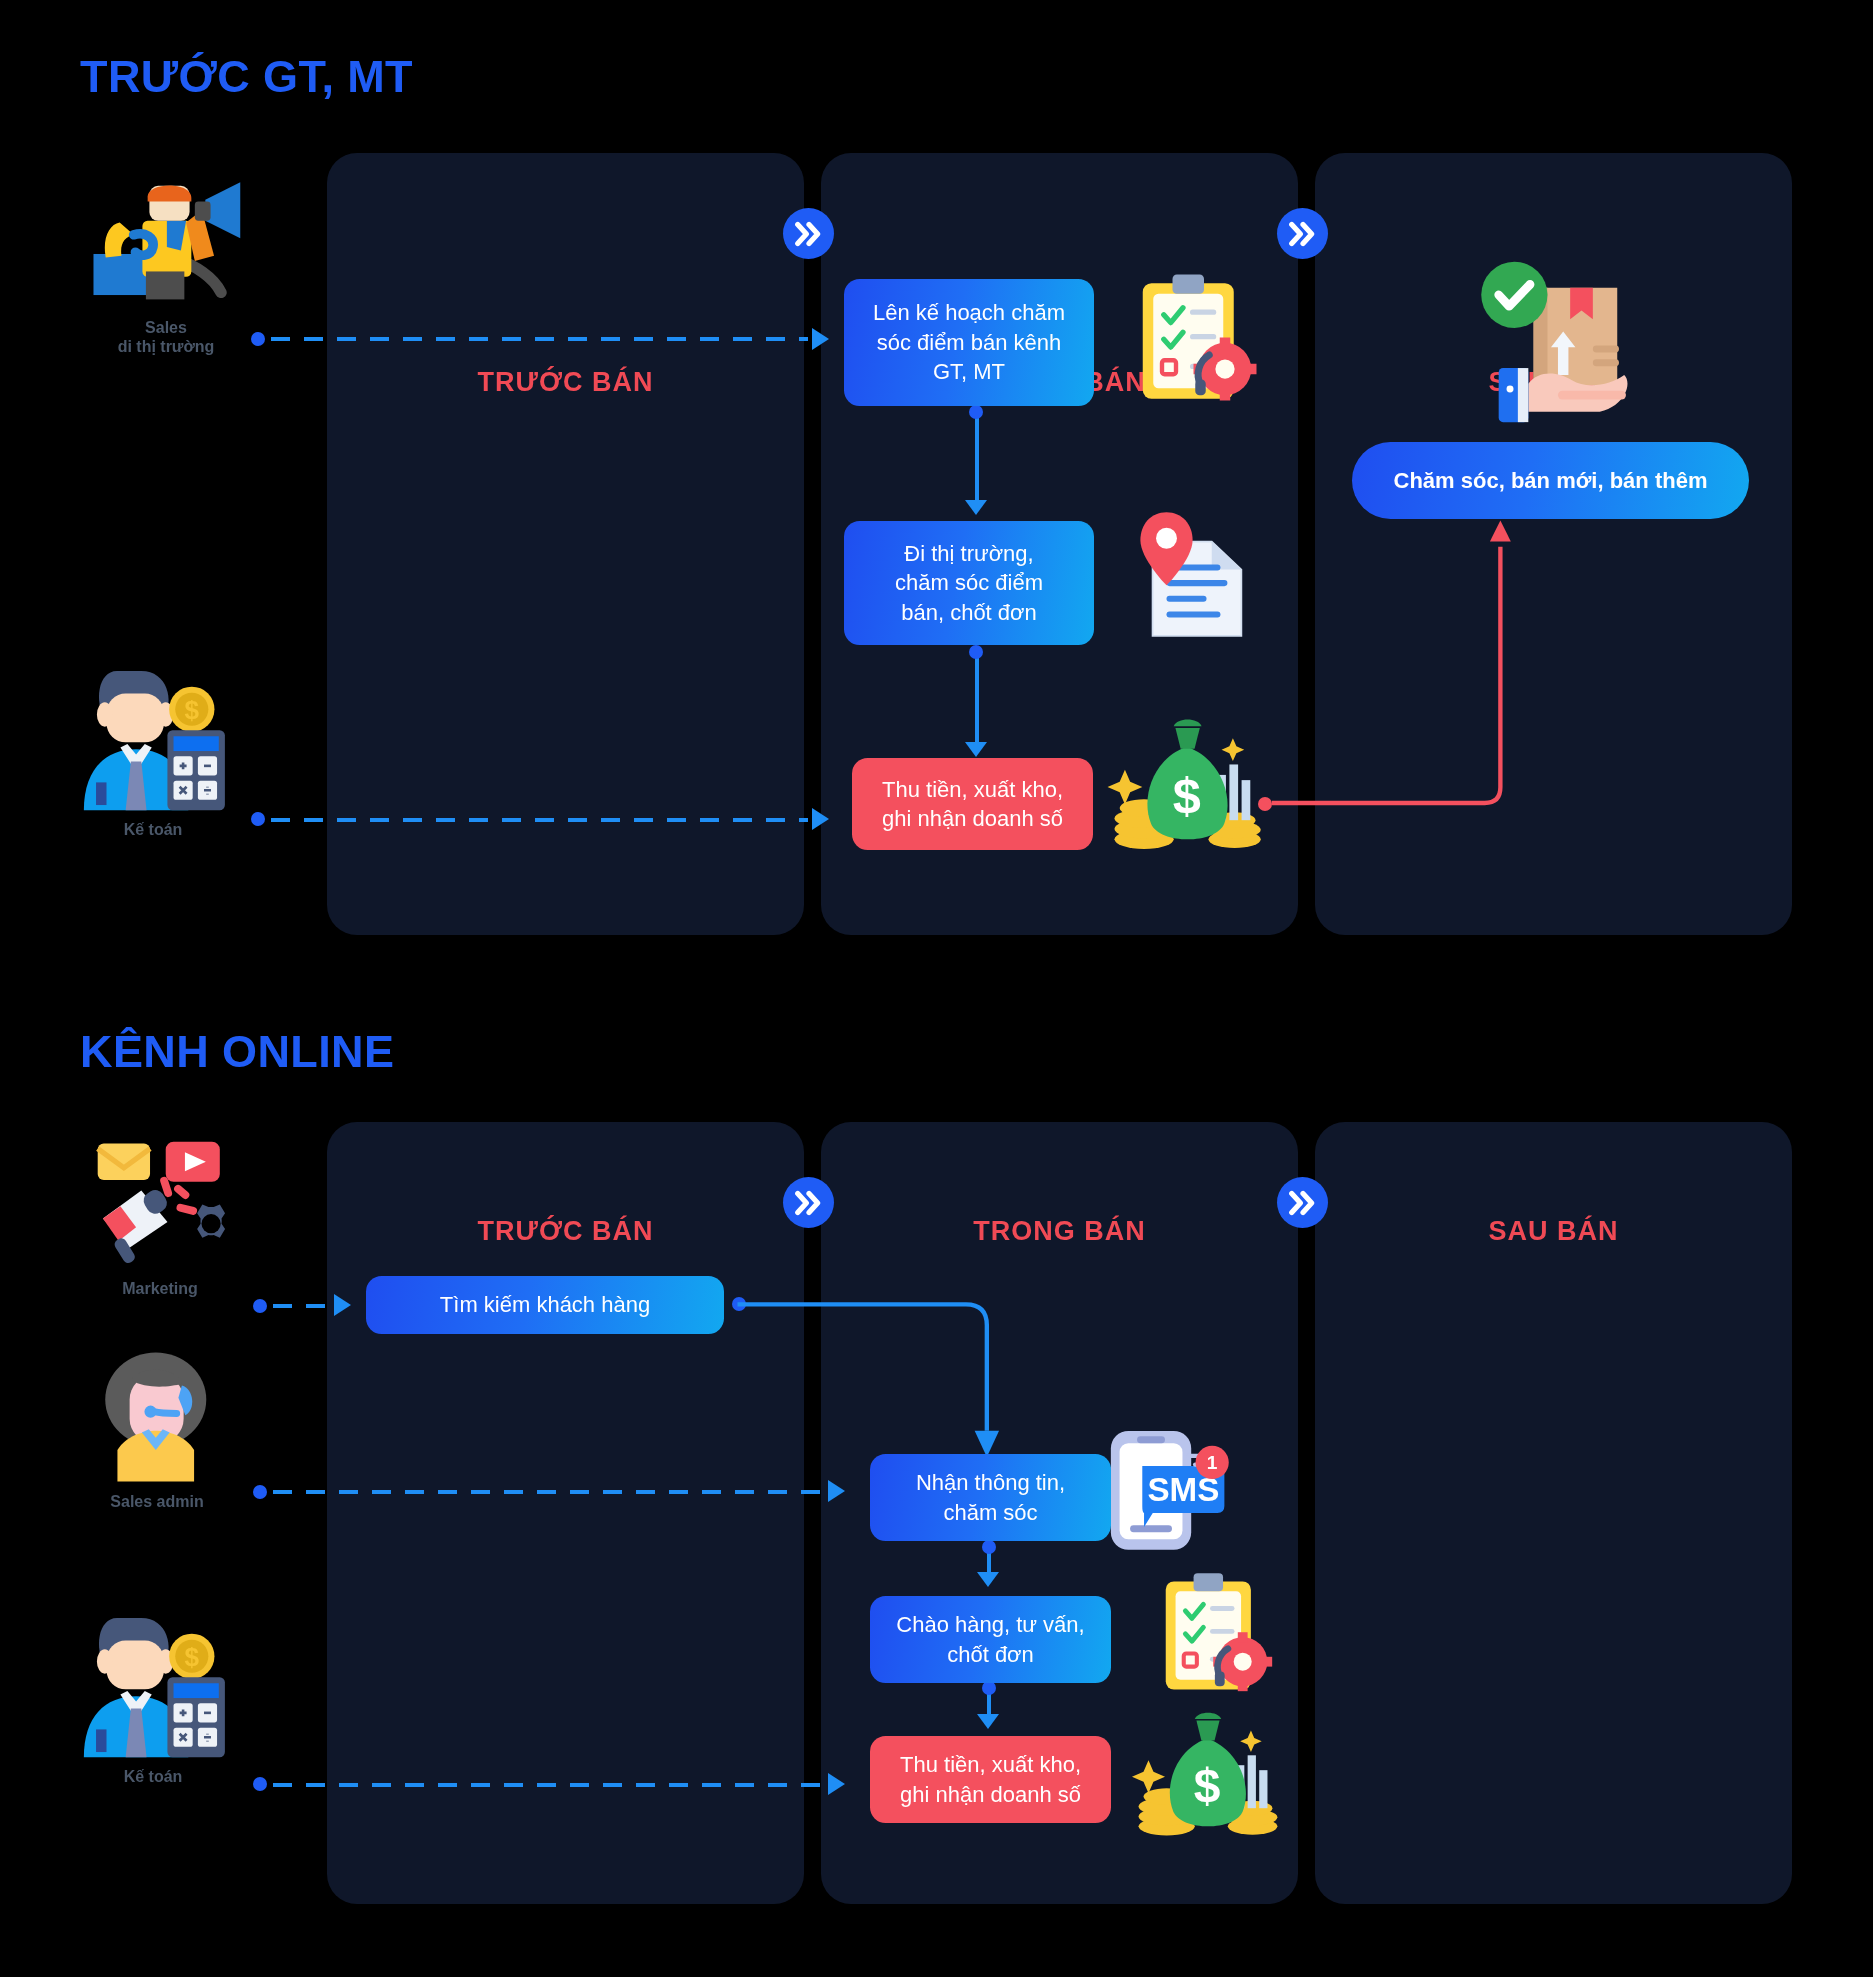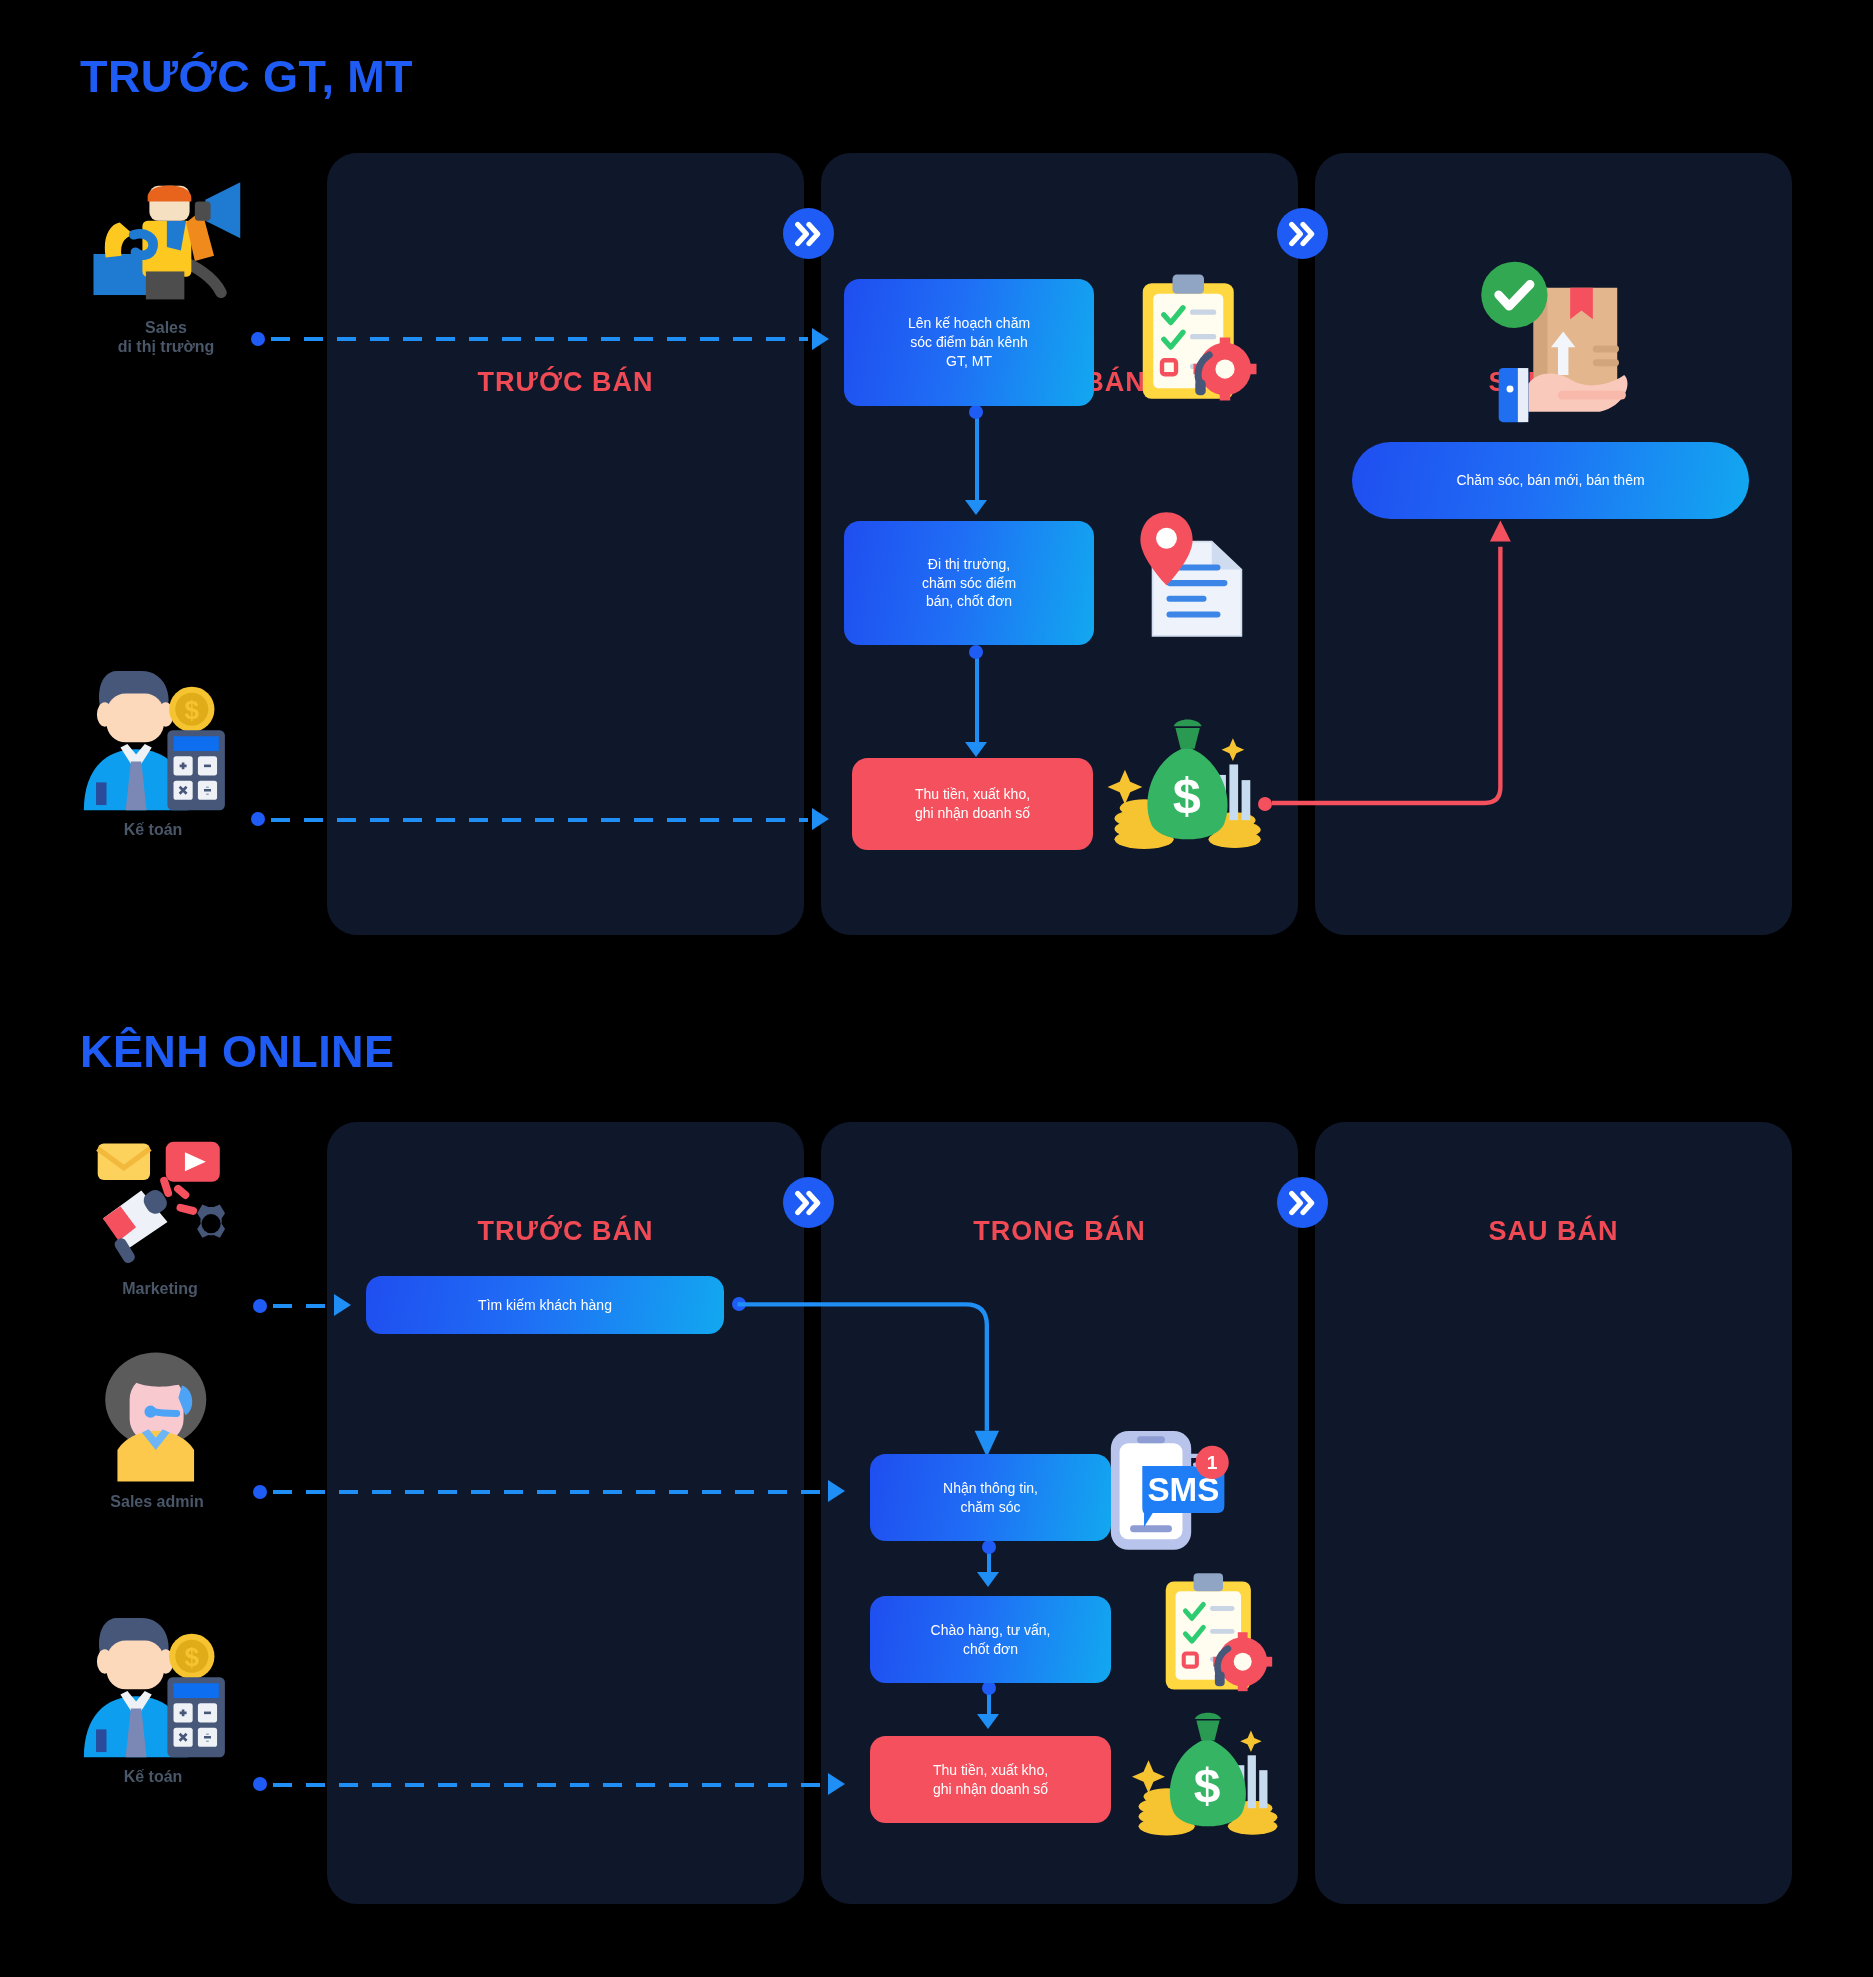--- a/index.html
+++ b/index.html
@@ -53,21 +53,21 @@
   .chev svg { display: block; }
 
   
   .pbox {
     position: absolute;
     border-radius: 15.7px;
     background: linear-gradient(100deg, #1f4ef0 0%, #1f6ef5 45%, #12a8f0 100%);
     color: #ffffff;
     display: flex; align-items: center; justify-content: center;
     text-align: center;
-    font-size: 14px;
+    font-size: 22px;
     font-weight: 500;
     line-height: 1.34;
     padding: 8.7px 14px;
     z-index: 20;
     white-space: pre-line;
   }
   .pbox.red {
     background: #f4505e;
   }
   .pbox.pill { border-radius: 40px; }
@@ -209,21 +209,21 @@
 sóc điểm bán kênh
 GT, MT</div>
 
   <div class="pbox" style="left:844px; top:521px; width:250px; height:124px;">Đi thị trường,
 chăm sóc điểm
 bán, chốt đơn</div>
 
   <div class="pbox red" style="left:852px; top:758px; width:241px; height:92px;">Thu tiền, xuất kho,
 ghi nhận doanh số</div>
 
-  <div class="pbox pill" style="left:1352px; top:442px; width:397px; height:77px;">Chăm sóc, bán mới, bán thêm</div>
+  <div class="pbox pill" style="left:1352px; top:442px; width:397px; height:77px;font-weight:bold;">Chăm sóc, bán mới, bán thêm</div>
 
   <div class="red-dot" style="left:1258px; top:797px;"></div>
   <svg class="red-path" style="left:1258px; top:515px; width:279px; height:297px;" viewBox="0 0 320 340" width="279" height="297">
     <path d="M16 330 L 260 330 Q 278 330 278 312 L 278 36" stroke="#f4505e" stroke-width="5" fill="none"></path>
     <path d="M278 6 L 290 30 L 266 30 Z" fill="#f4505e"></path>
   </svg>
 
   <div class="illus" style="left:1127px; top:271px;">
     <svg width="140" height="140" viewBox="0 0 160 160">
       <rect x="18" y="14" width="104" height="132" rx="10" fill="#ffd740"></rect>

